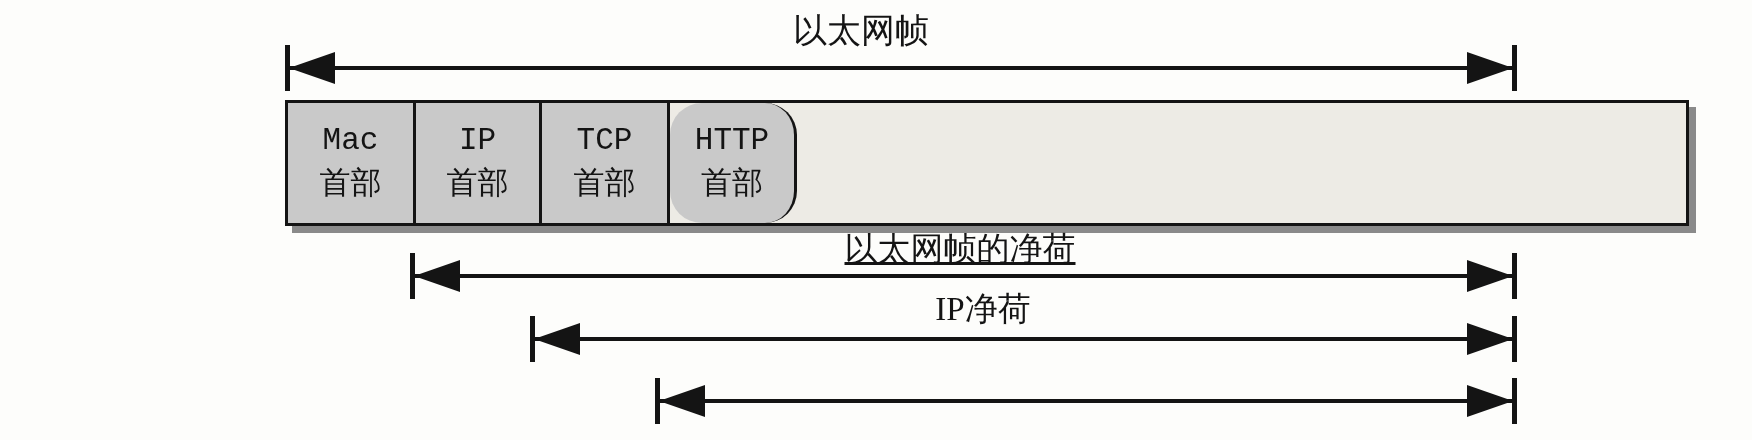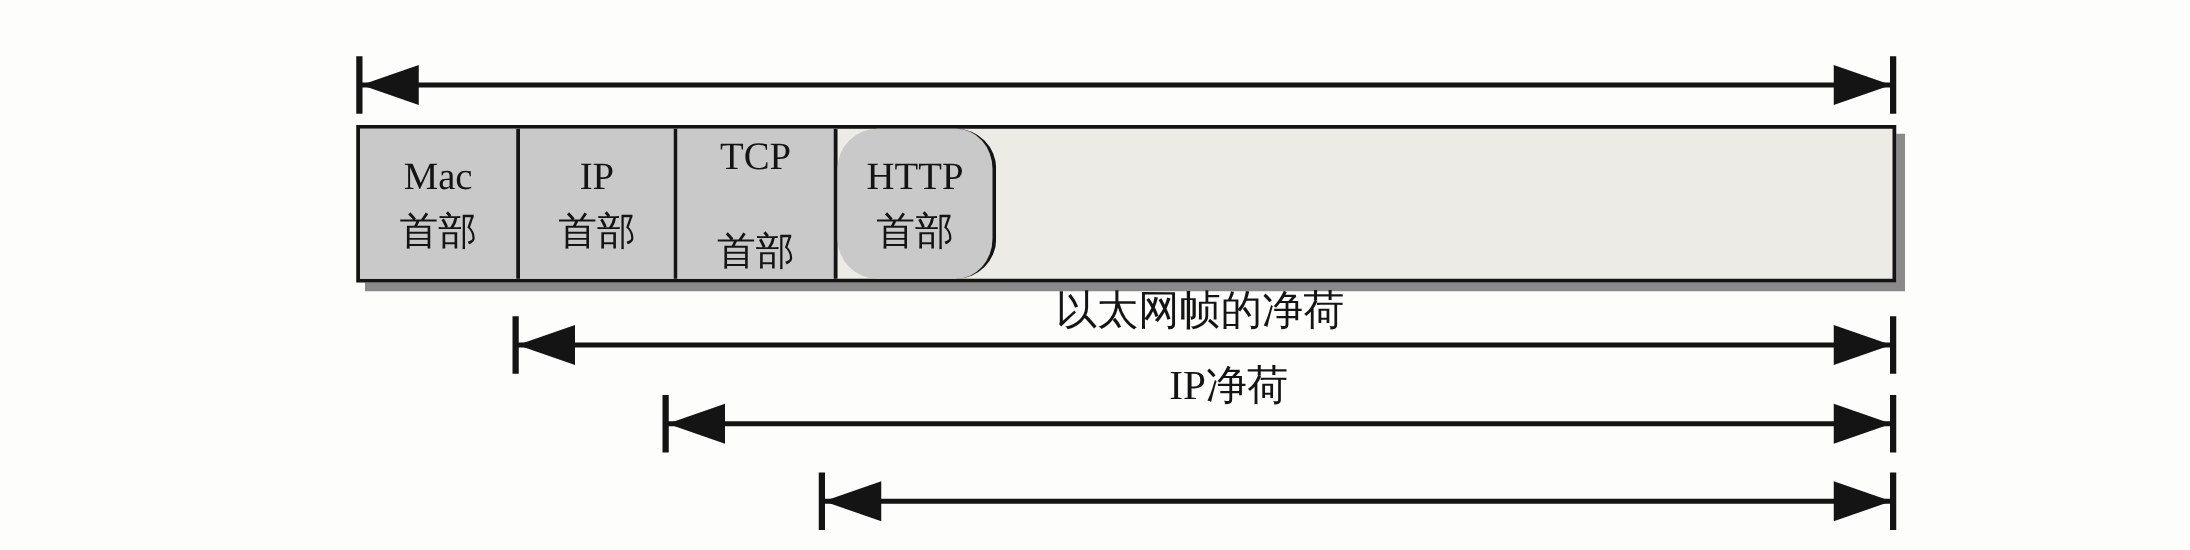--- a/index.html
+++ b/index.html
@@ -57,53 +57,55 @@
     white-space:nowrap;
     font-size:33px;
     line-height:1.1;
     color:var(--line);
   }
   .dim-label.big{font-size:34px;}
   
   .frame-row{
     position:absolute;
     left:285px; top:100px;
-    width:1232px; height:126px;
+    width:1404px; height:126px;
     box-sizing:border-box;
     display:flex;
     border:3px solid var(--line);
     background:var(--data-fill);
     box-shadow:7px 7px 0 var(--shadow);
+    font-family:Liberation Mono, monospace;
   }
   .fcell{
     box-sizing:border-box;
     display:flex;
     flex-direction:column;
     justify-content:center;
     align-items:center;
     text-align:center;
     font-size:31px;
     line-height:1.42;
   }
   .fcell.hdr{
     background:var(--header-fill);
     border-right:3px solid var(--line);
   }
   .fcell-mac {flex:0 0 128px;}
   .fcell-ip  {flex:0 0 126px;}
-  .fcell-tcp {flex:0 0 128px;justify-content:space-between;}
+  .fcell-tcp {flex:0 0 128px;}
   .fcell-http{flex:0 0 127px;border-radius:32px;}
   .fcell-html{flex:1 1 auto; font-size:32px;}
   .fcell span{display:block;}
 </style>
 </head>
 <body>
 
 <div class="canvas">
 
+  <div class="dim-label big" style="left:861px; top:12px;">以太网帧</div>
 
   <div class="dim" style="left:285px; top:45px; width:1232px;">
     <div class="dim-line"></div>
     <div class="dim-tick dim-tick-l"></div>
     <div class="dim-tick dim-tick-r"></div>
     <div class="dim-head dim-head-l"></div>
     <div class="dim-head dim-head-r"></div>
   </div>
 
   <div class="frame-row">
@@ -118,21 +120,21 @@
     <div class="fcell hdr fcell-tcp">
       <span>TCP</span>
       <span>首部</span>
     </div>
     <div class="fcell hdr fcell-http">
       <span>HTTP</span>
       <span>首部</span>
     </div>
   </div>
 
-  <div class="dim-label" style="left:960px; top:231px;">以太网帧的净荷</div>
+  <div class="dim-label" style="left:960px; top:231px;text-decoration:underline;">以太网帧的净荷</div>
   <div class="dim" style="left:410px; top:253px; width:1107px;">
     <div class="dim-line"></div>
     <div class="dim-tick dim-tick-l"></div>
     <div class="dim-tick dim-tick-r"></div>
     <div class="dim-head dim-head-l"></div>
     <div class="dim-head dim-head-r"></div>
   </div>
 
   <div class="dim-label" style="left:983px; top:291px;">IP净荷</div>
   <div class="dim" style="left:530px; top:316px; width:987px;">

